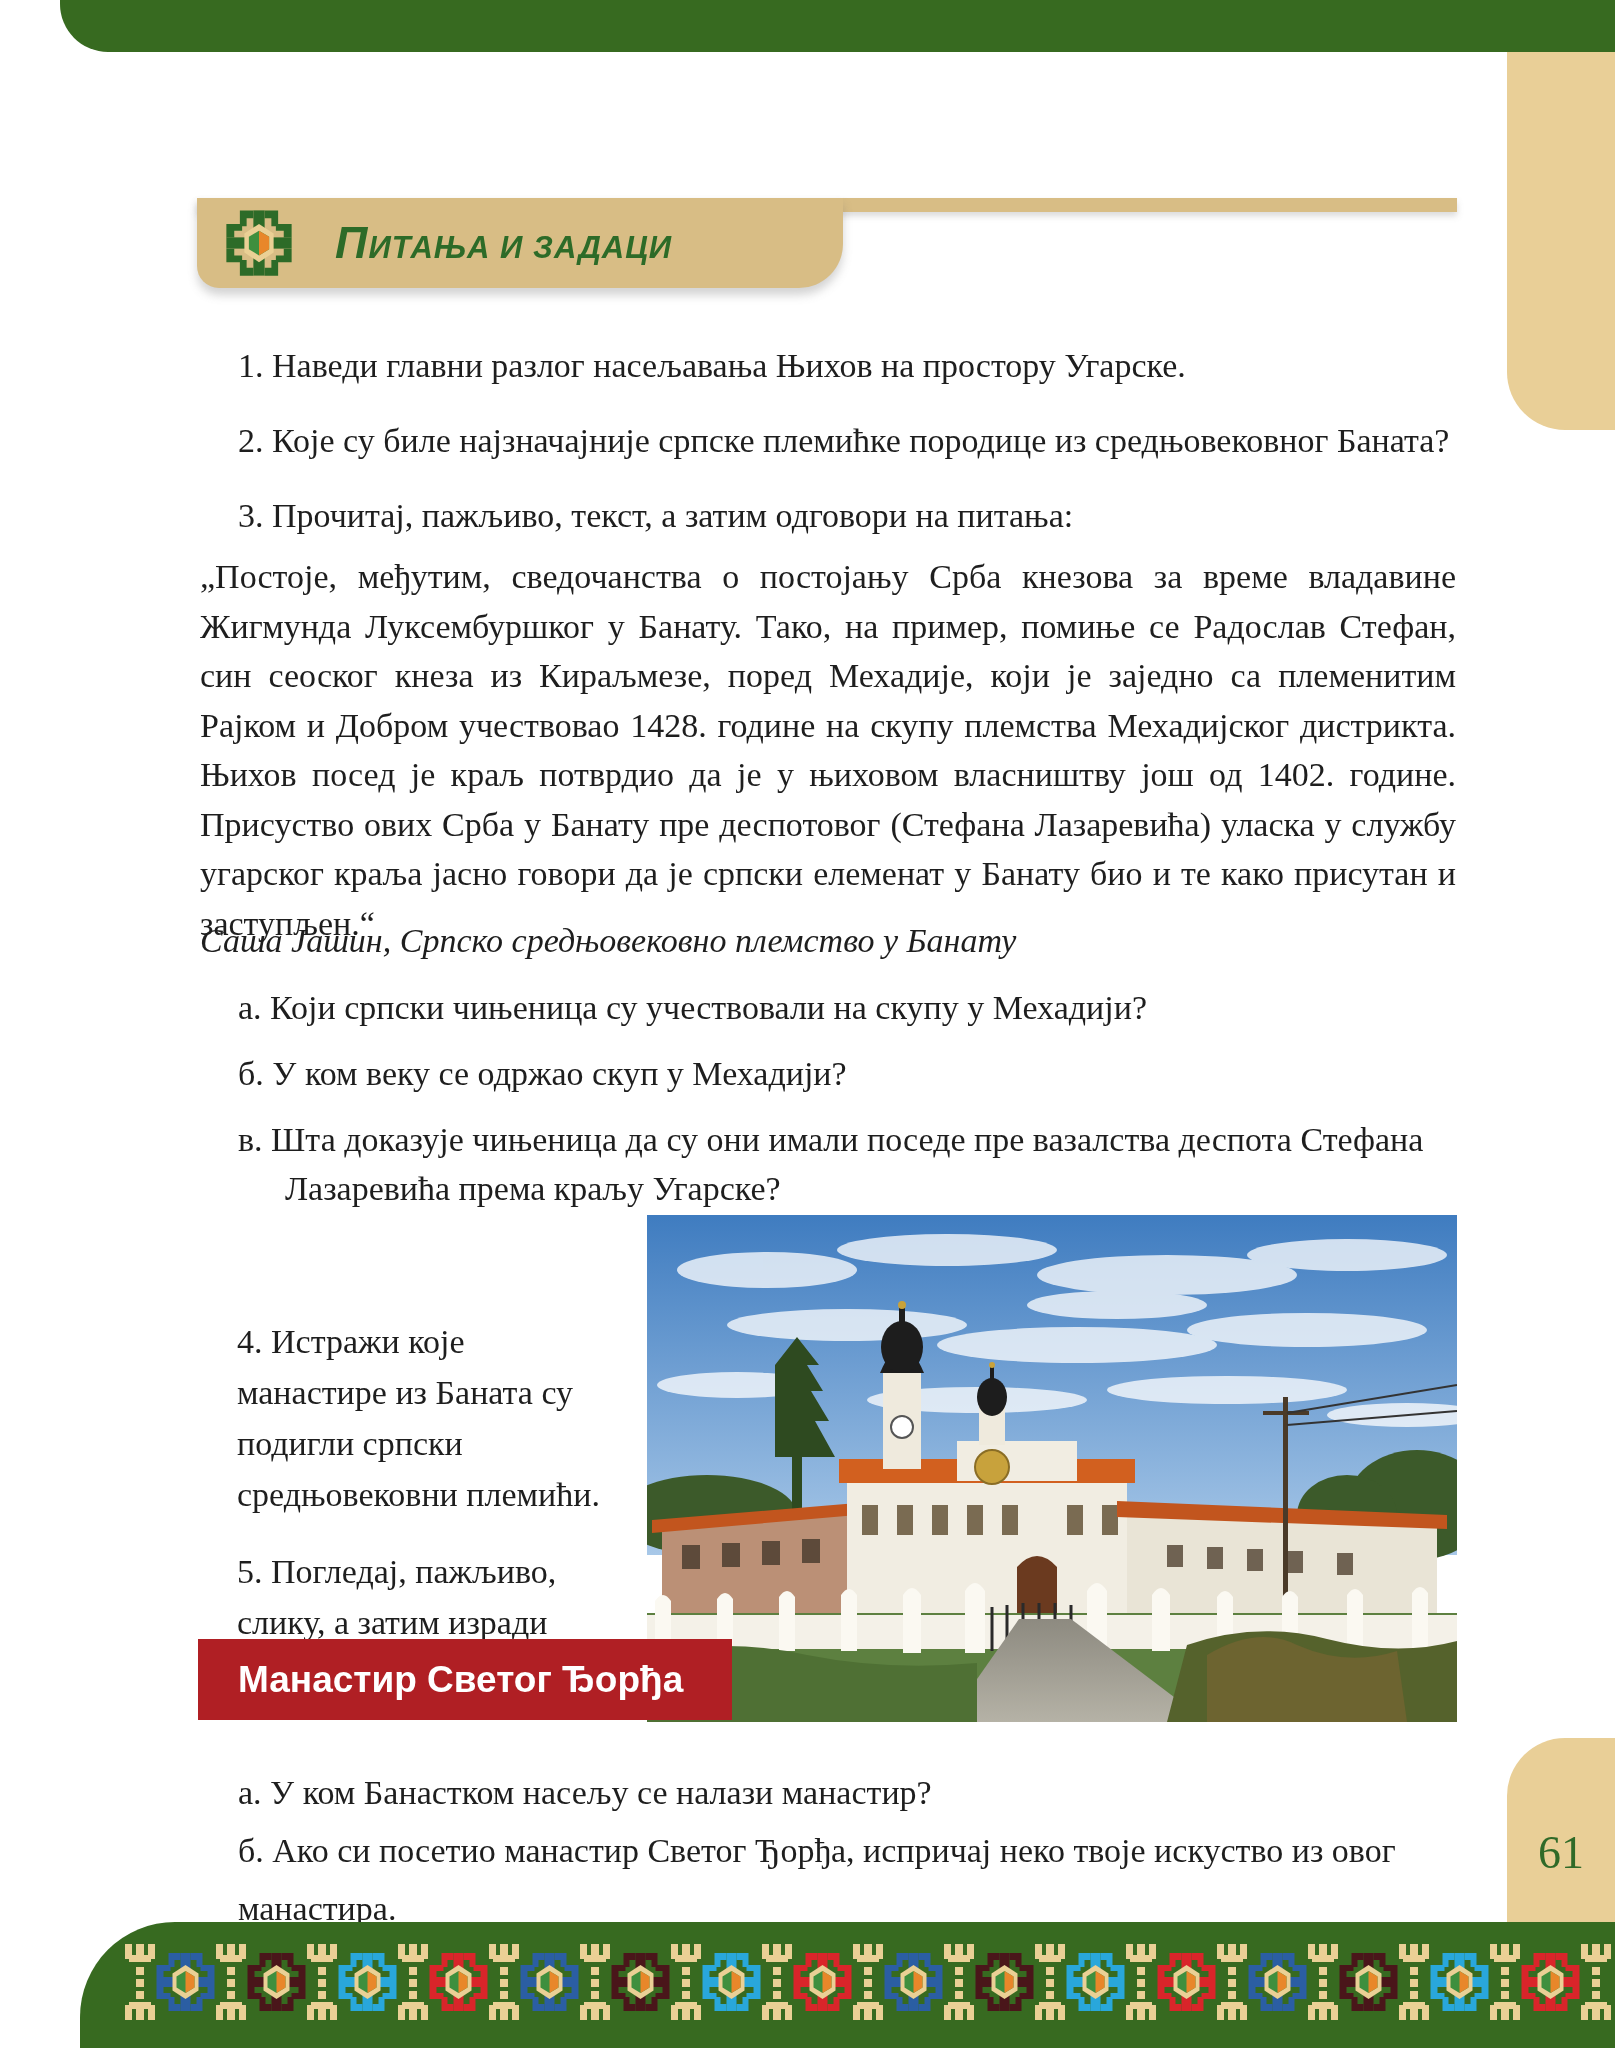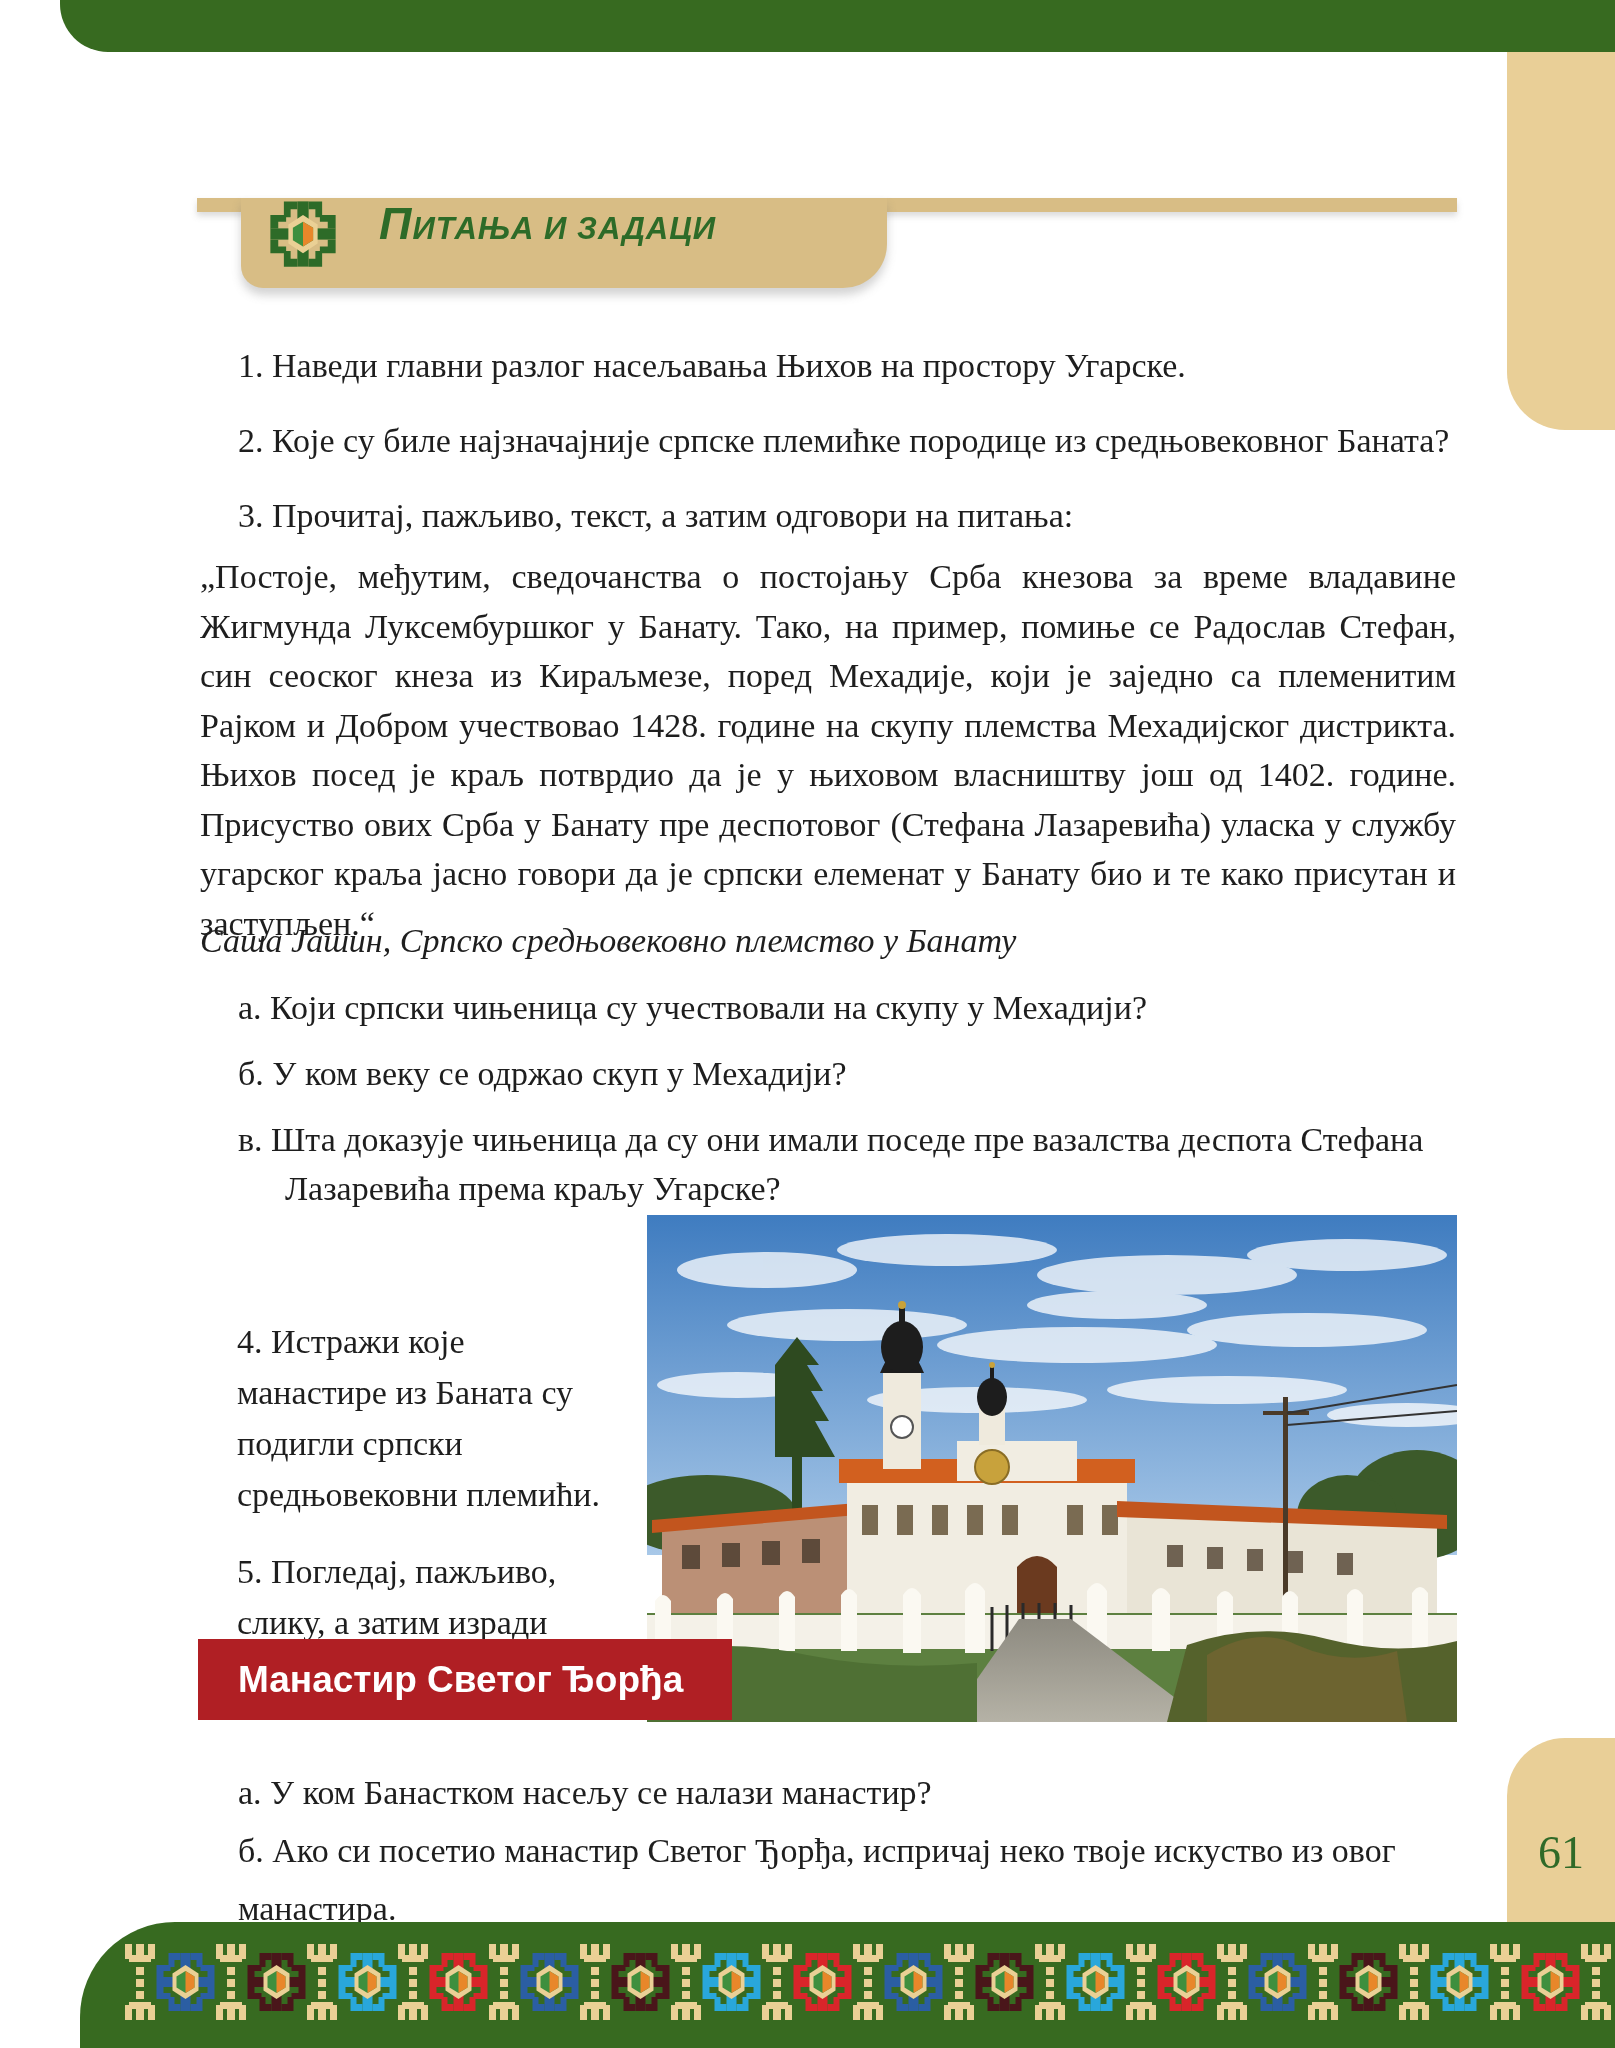--- a/index.html
+++ b/index.html
@@ -8,21 +8,21 @@
   
   .top-band{position:absolute;left:60px;top:0;right:0;height:52px;background:#376a20;
             border-bottom-left-radius:48px;}
   .top-tab{position:absolute;left:1507px;top:52px;right:0;height:378px;background:#e9cf97;
            border-bottom-left-radius:58px;}
   
   .header-strip{position:absolute;left:197px;top:198px;width:1260px;height:14px;background:#d8bd85;
                 box-shadow:0 4px 6px rgba(110,110,110,.25);}
   .header-banner{position:absolute;left:197px;top:198px;width:646px;height:90px;background:#d8bd85;
                  border-radius:0 0 44px 22px;box-shadow:0 7px 10px rgba(110,110,110,.3);
-                 display:flex;align-items:flex-start;margin-left:44px;}
+                 display:flex;align-items:center;}
   .header-icon{margin-left:24px;width:76px;height:72px;flex:0 0 auto;}
   .header-title{display:block;margin-left:38px;font-family:"Liberation Sans",sans-serif;
                 font-weight:bold;font-style:italic;text-transform:uppercase;
                 font-size:31px;letter-spacing:1px;color:#2d6b28;}
   .header-title::first-letter{font-size:45px;}
   
   .q-list{position:absolute;left:200px;top:344px;width:1256px;}
   .q-item{margin:0 0 31px 0;font-size:34px;line-height:44px;text-indent:38px;}
   .quote{position:absolute;left:200px;top:552px;width:1256px;font-size:34px;line-height:49.5px;
          text-align:justify;}

